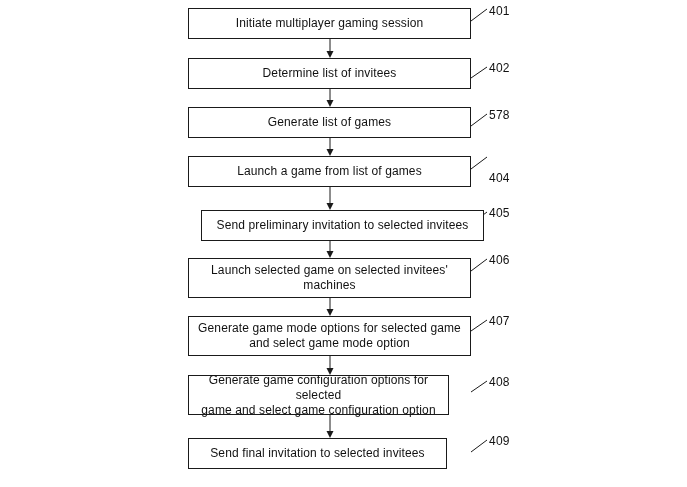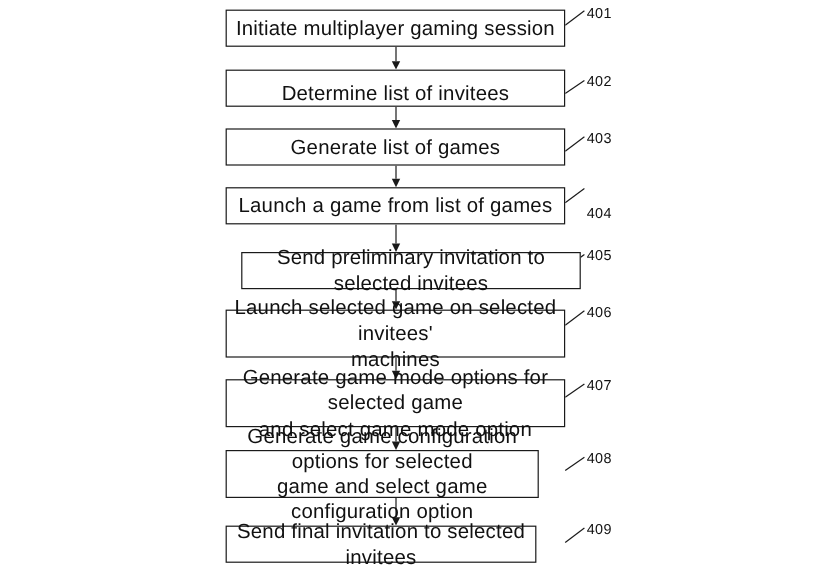--- a/index.html
+++ b/index.html
@@ -26,21 +26,21 @@
   .flow-step {
     position: absolute;
     box-sizing: border-box;
     border: 1px solid #1a1a1a;
     background: #ffffff;
     display: flex;
     align-items: center;
     justify-content: center;
     text-align: center;
     line-height: 1.25;
-    font-size: 17px;
+    font-size: 12px;
     color: #111111;
     letter-spacing: 0.01em;
     padding: 0 6px;
   }
   .flow-step .step-text {
     display: block;
     width: 100%;
     white-space: pre-line;
   }
   .ref-number {
@@ -93,21 +93,21 @@
         <line x1="471" y1="331" x2="487" y2="320" stroke="#1a1a1a" stroke-width="1"></line>
         <line x1="471" y1="392" x2="487" y2="381" stroke="#1a1a1a" stroke-width="1"></line>
         <line x1="471" y1="452" x2="487" y2="440" stroke="#1a1a1a" stroke-width="1"></line>
       </g>
   </svg>
 
   <div id="steps-container">
       <div class="flow-step" style="left: 188px; top: 8px; width: 283px; height: 31px; border-color: rgb(26, 26, 26); color: rgb(17, 17, 17);">
         <span class="step-text">Initiate multiplayer gaming session</span>
       </div>
-      <div class="flow-step" style="left: 188px; top: 58px; width: 283px; height: 31px; border-color: rgb(26, 26, 26); color: rgb(17, 17, 17); align-items: flex-end;">
+      <div class="flow-step" style="left: 188px; top: 58px; width: 283px; height: 31px; border-color: rgb(26, 26, 26); color: rgb(17, 17, 17);">
         <span class="step-text">Determine list of invitees</span>
       </div>
       <div class="flow-step" style="left: 188px; top: 107px; width: 283px; height: 31px; border-color: rgb(26, 26, 26); color: rgb(17, 17, 17);">
         <span class="step-text">Generate list of games</span>
       </div>
       <div class="flow-step" style="left: 188px; top: 156px; width: 283px; height: 31px; border-color: rgb(26, 26, 26); color: rgb(17, 17, 17);">
         <span class="step-text">Launch a game from list of games</span>
       </div>
       <div class="flow-step" style="left: 201px; top: 210px; width: 283px; height: 31px; border-color: rgb(26, 26, 26); color: rgb(17, 17, 17);">
         <span class="step-text">Send preliminary invitation to selected invitees</span>
@@ -124,21 +124,21 @@
         <span class="step-text">Generate game configuration options for selected
 game and select game configuration option</span>
       </div>
       <div class="flow-step" style="left: 188px; top: 438px; width: 259px; height: 31px; border-color: rgb(26, 26, 26); color: rgb(17, 17, 17);">
         <span class="step-text">Send final invitation to selected invitees</span>
       </div>
     </div>
   <div id="refs-container">
       <div class="ref-number" style="left: 489px; top: 4px; color: rgb(17, 17, 17);">401</div>
       <div class="ref-number" style="left: 489px; top: 61px; color: rgb(17, 17, 17);">402</div>
-      <div class="ref-number" style="left: 489px; top: 108px; color: rgb(17, 17, 17);">403</div>
+      <div class="ref-number" style="left: 489px; top: 108px; color: rgb(17, 17, 17);">578</div>
       <div class="ref-number" style="left: 489px; top: 151px; color: rgb(17, 17, 17); margin-top: 20px;">404</div>
       <div class="ref-number" style="left: 489px; top: 206px; color: rgb(17, 17, 17);">405</div>
       <div class="ref-number" style="left: 489px; top: 253px; color: rgb(17, 17, 17);">406</div>
       <div class="ref-number" style="left: 489px; top: 314px; color: rgb(17, 17, 17);">407</div>
       <div class="ref-number" style="left: 489px; top: 375px; color: rgb(17, 17, 17);">408</div>
       <div class="ref-number" style="left: 489px; top: 434px; color: rgb(17, 17, 17);">409</div>
     </div>
 
 </div>
 

